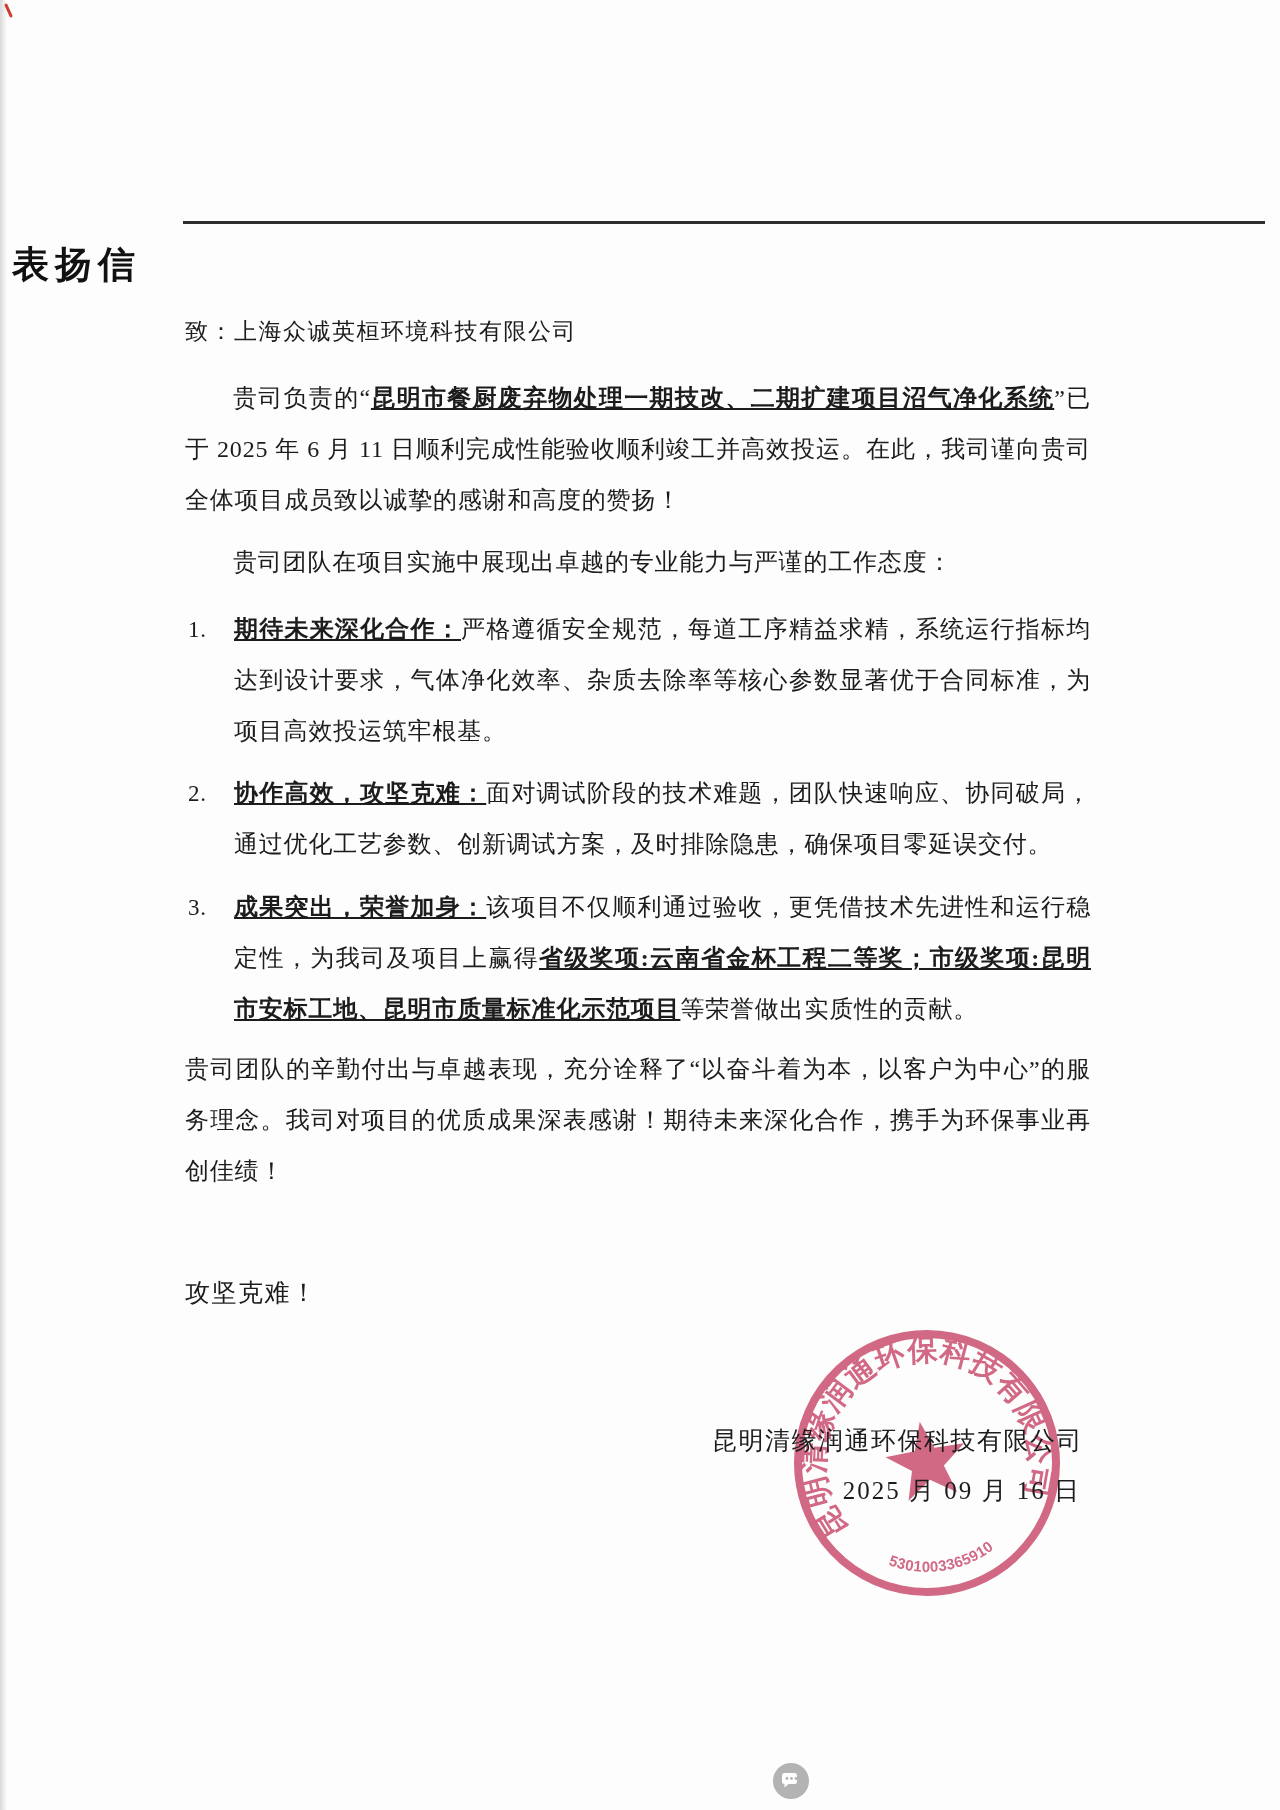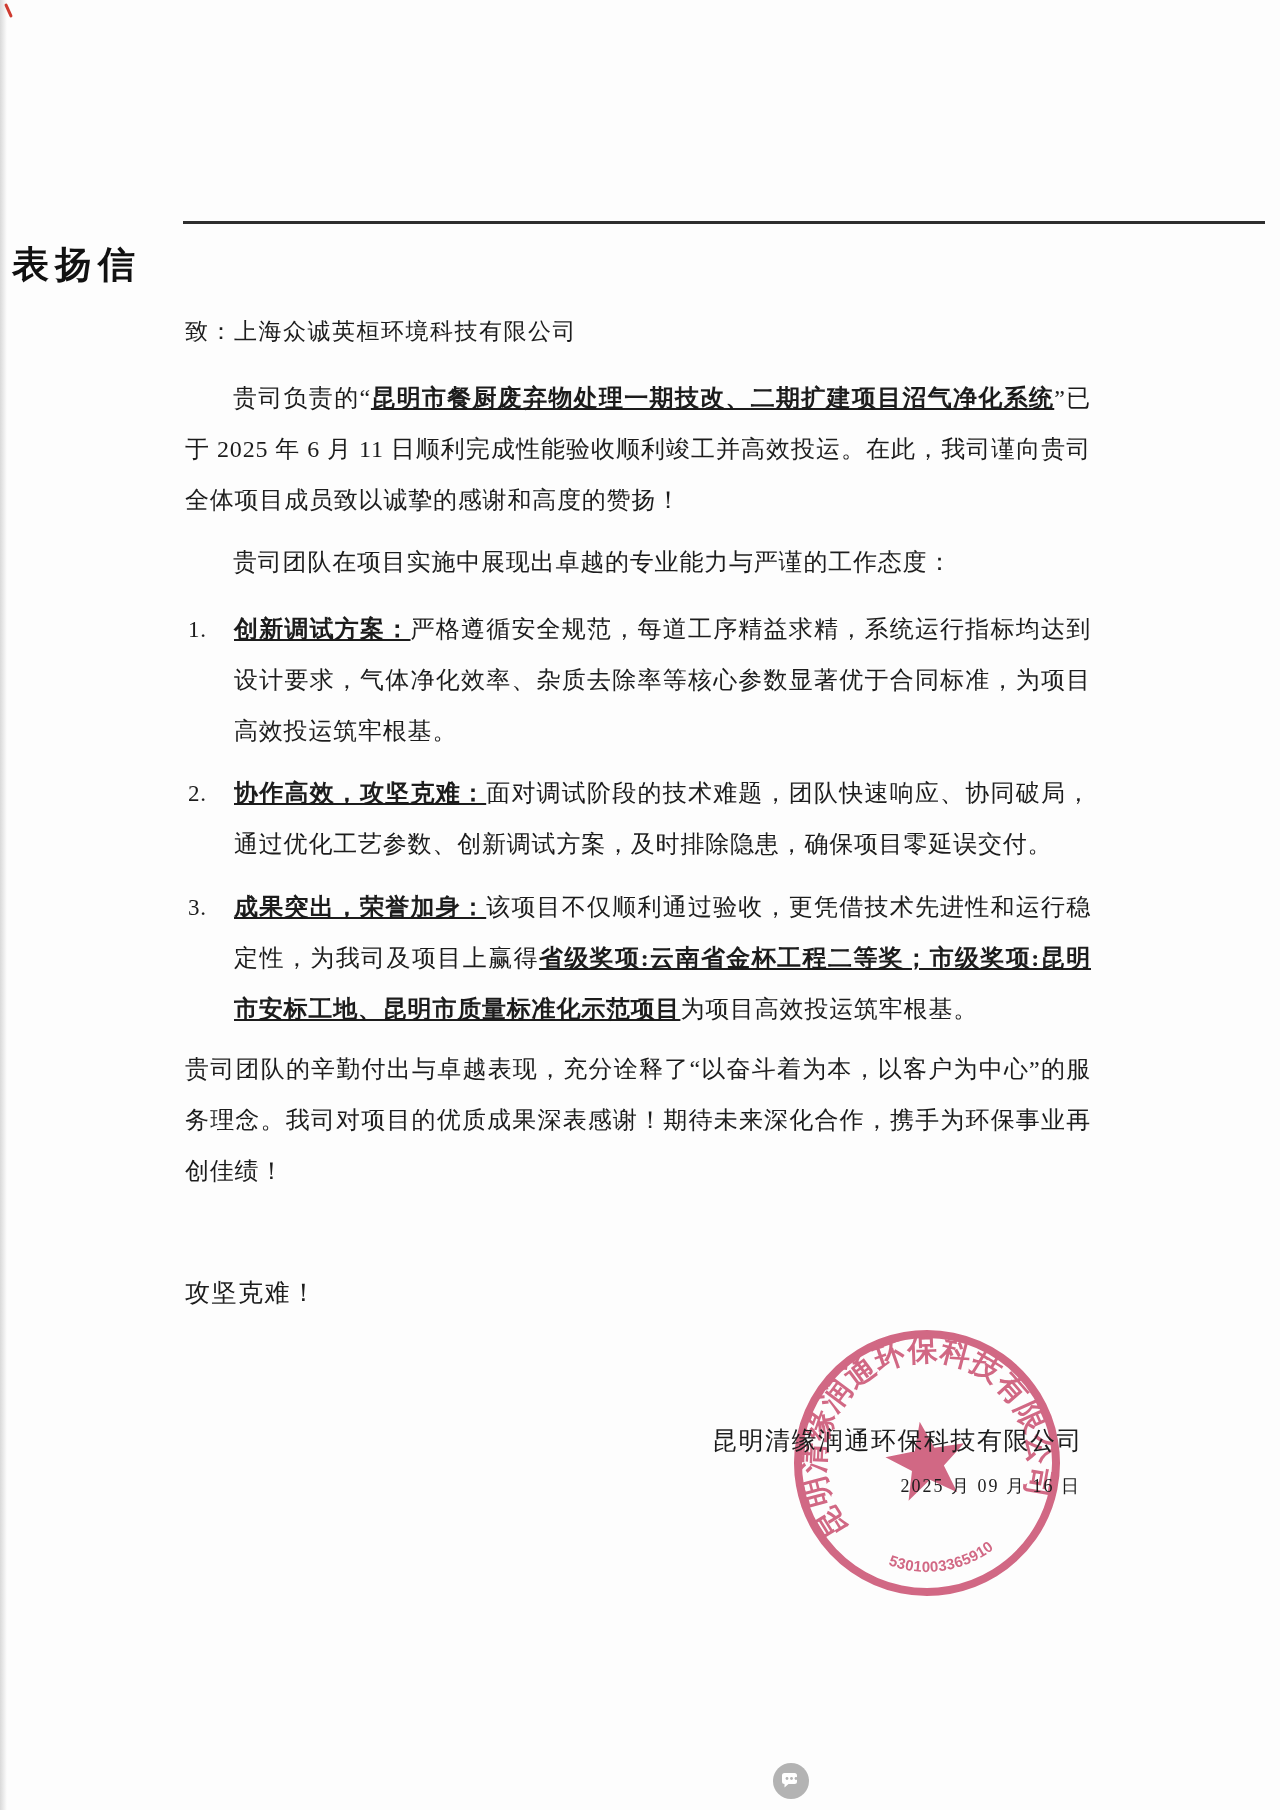--- a/index.html
+++ b/index.html
@@ -28,21 +28,21 @@
   .item .num{position:absolute;left:0;top:0;font-size:23px;}
   .item .text{display:block;padding-left:46px;}
   .item1{top:604px;}
   .item2{top:768px;}
   .item3{top:882px;}
   .closing{top:1044px;}
   .commend{position:absolute;left:185px;top:1276px;font-size:25px;letter-spacing:1.5px;}
   b,.bold{font-weight:700;text-decoration:underline;}
   .sig-company{position:absolute;right:197px;top:1424px;font-size:25px;
     letter-spacing:1.5px;z-index:3;}
-  .sig-date{position:absolute;right:199px;top:1474px;font-size:18px;
+  .sig-date{position:absolute;right:199px;top:1474px;font-size:25px;
     letter-spacing:2px;z-index:3;}
   .stamp{position:absolute;left:787px;top:1323px;width:280px;height:280px;
     z-index:2;opacity:.82;transform:rotate(-10deg);}
   .footer{position:absolute;left:772px;top:1762px;display:flex;align-items:center;gap:14px;
     font-family:"Liberation Sans","DejaVu Sans",sans-serif;
     color:#8f8f8f;font-size:30px;letter-spacing:1px;z-index:3;}
   .footer svg{display:block;}
 </style>
 </head>
 <body>
@@ -55,31 +55,31 @@
 <div class="title">表扬信</div>
 
 <div class="to-line">致：上海众诚英桓环境科技有限公司</div>
 
 <div class="para indent p1"><span>贵司负责的“</span><b>昆明市餐厨废弃物处理一期技改、二期扩建项目沼气净化系统</b><span>”已于 2025 年 6 月 11 日顺利完成性能验收顺利竣工并高效投运。在此，我司谨向贵司全体项目成员致以诚挚的感谢和高度的赞扬！</span></div>
 
 <div class="para indent p2">贵司团队在项目实施中展现出卓越的专业能力与严谨的工作态度：</div>
 
 <div class="item item1">
   <span class="num">1.</span>
-  <span class="text"><b>创新调试方案：</b><span>严格遵循安全规范，每道工序精益求精，系统运行指标均达到设计要求，气体净化效率、杂质去除率等核心参数显著优于合同标准，为项目高效投运筑牢根基。</span><b></b><span></span></span>
+  <span class="text"><b>期待未来深化合作：</b><span>严格遵循安全规范，每道工序精益求精，系统运行指标均达到设计要求，气体净化效率、杂质去除率等核心参数显著优于合同标准，为项目高效投运筑牢根基。</span><b></b><span></span></span>
 </div>
 
 <div class="item item2">
   <span class="num">2.</span>
   <span class="text"><b>协作高效，攻坚克难：</b><span>面对调试阶段的技术难题，团队快速响应、协同破局，通过优化工艺参数、创新调试方案，及时排除隐患，确保项目零延误交付。</span><b></b><span></span></span>
 </div>
 
 <div class="item item3">
   <span class="num">3.</span>
-  <span class="text"><b>成果突出，荣誉加身：</b><span>该项目不仅顺利通过验收，更凭借技术先进性和运行稳定性，为我司及项目上赢得</span><b>省级奖项:云南省金杯工程二等奖；市级奖项:昆明市安标工地、昆明市质量标准化示范项目</b><span>为项目高效投运筑牢根基。</span></span>
+  <span class="text"><b>成果突出，荣誉加身：</b><span>该项目不仅顺利通过验收，更凭借技术先进性和运行稳定性，为我司及项目上赢得</span><b>省级奖项:云南省金杯工程二等奖；市级奖项:昆明市安标工地、昆明市质量标准化示范项目</b><span>等荣誉做出实质性的贡献。</span></span>
 </div>
 
 <div class="para closing">贵司团队的辛勤付出与卓越表现，充分诠释了“以奋斗着为本，以客户为中心”的服务理念。我司对项目的优质成果深表感谢！期待未来深化合作，携手为环保事业再创佳绩！</div>
 
 <div class="commend">攻坚克难！</div>
 
 <div class="sig-company">昆明清缘润通环保科技有限公司</div>
 <div class="sig-date">2025 月 09 月 16 日</div>
 
 <svg class="stamp" viewBox="0 0 280 280">

